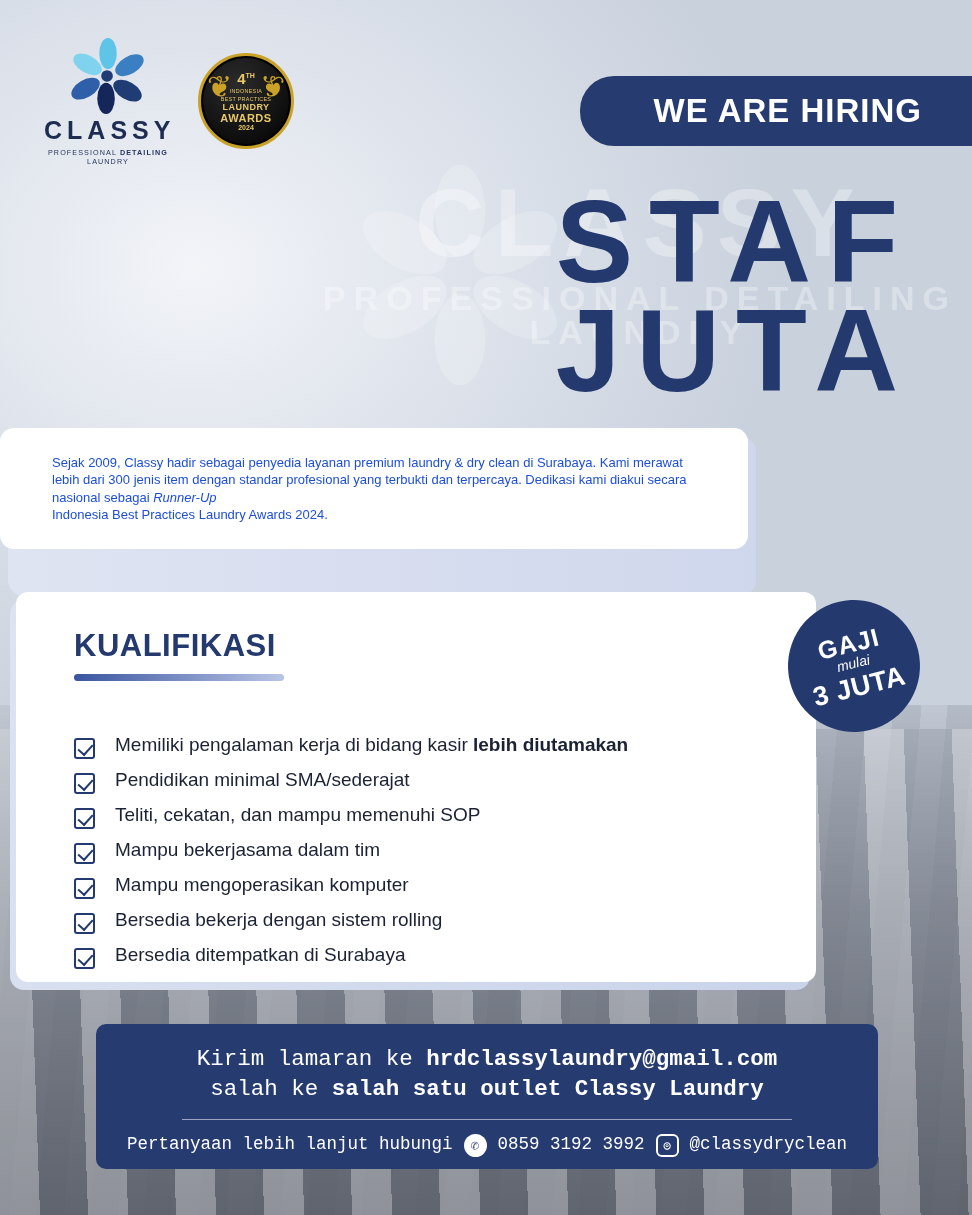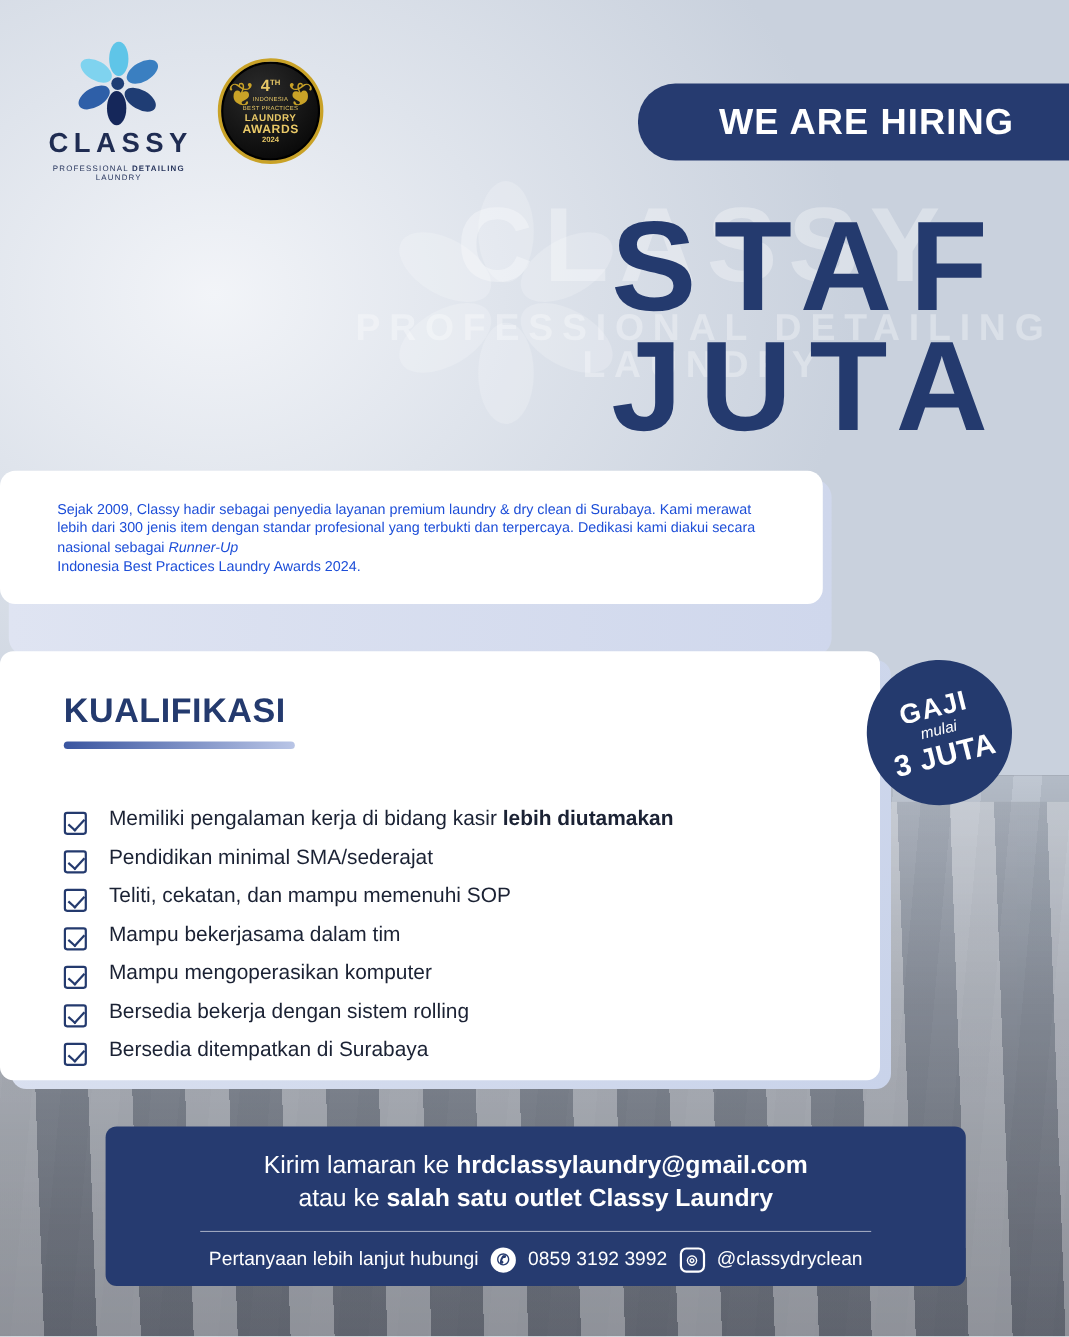--- a/index.html
+++ b/index.html
@@ -125,21 +125,21 @@
   }
   .intro-card i { font-style: italic; }
   .intro-card b { font-weight: 400; text-align: right; }
 
   
   .qual-shadow {
     position: absolute; left: 10px; top: 600px; width: 800px; height: 390px;
     background: linear-gradient(120deg,#dde3f1,#c9d3ea); border-radius: 14px; z-index: 3;
   }
   .qual-card {
-    position: absolute; left: 0; top: 592px; width: 800px; height: 390px;
+    position: absolute; left: 16px; top: 592px; width: 800px; height: 390px;
     background: #ffffff; border-radius: 12px; z-index: 4;
     padding: 36px 40px 20px 58px;
   }
   .qual-title {
     font-size: 31px; font-weight: 800; color: #243a6e; letter-spacing: .5px;
   }
   .qual-underline {
     width: 210px; height: 7px; margin-top: 10px;
     background: linear-gradient(90deg,#3a55a0,#b9c5e6);
     border-radius: 4px;
@@ -171,20 +171,21 @@
   .salary .g { font-size: 25px; font-weight: 800; letter-spacing: 1px; }
   .salary .m { font-size: 14px; font-style: italic; margin: -3px 0 1px; }
   .salary .j { font-size: 27px; font-weight: 800; letter-spacing: .5px; }
 
   
   .contact {
     position: absolute; left: 96px; top: 1024px; width: 782px; height: 145px;
     background: #263b70; border-radius: 10px; color: #fff; z-index: 6;
     padding: 20px 30px 14px;
     text-align: center;
+    font-family: Liberation Mono, monospace;
   }
   .contact .l1 { font-size: 22.5px; line-height: 1.35; }
   .contact .l1 b { font-weight: 700; }
   .contact .l2 { font-size: 22.5px; line-height: 1.35; }
   .contact .l2 b { font-weight: 700; }
   .contact .divider {
     height: 1px; background: rgba(255,255,255,.55);
     margin: 14px 56px 0;
   }
   .contact .l3 {
@@ -311,21 +312,21 @@
   </div>
 
   <div class="salary">
     <div class="g">GAJI</div>
     <div class="m">mulai</div>
     <div class="j">3 JUTA</div>
   </div>
 
   <div class="contact">
     <div class="l1"><span>Kirim lamaran ke </span><b>hrdclassylaundry@gmail.com</b></div>
-    <div class="l2"><span>atau ke </span><b> salah satu outlet Classy Laundry</b></div>
+    <div class="l2"><span>salah ke </span><b> salah satu outlet Classy Laundry</b></div>
     <div class="divider"></div>
     <div class="l3">
       <span>Pertanyaan lebih lanjut hubungi</span>
       <span class="ic">✆</span>
       <span>0859 3192 3992</span>
       <span class="ic ig">◎</span>
       <span>@classydryclean</span>
     </div>
   </div>
 

